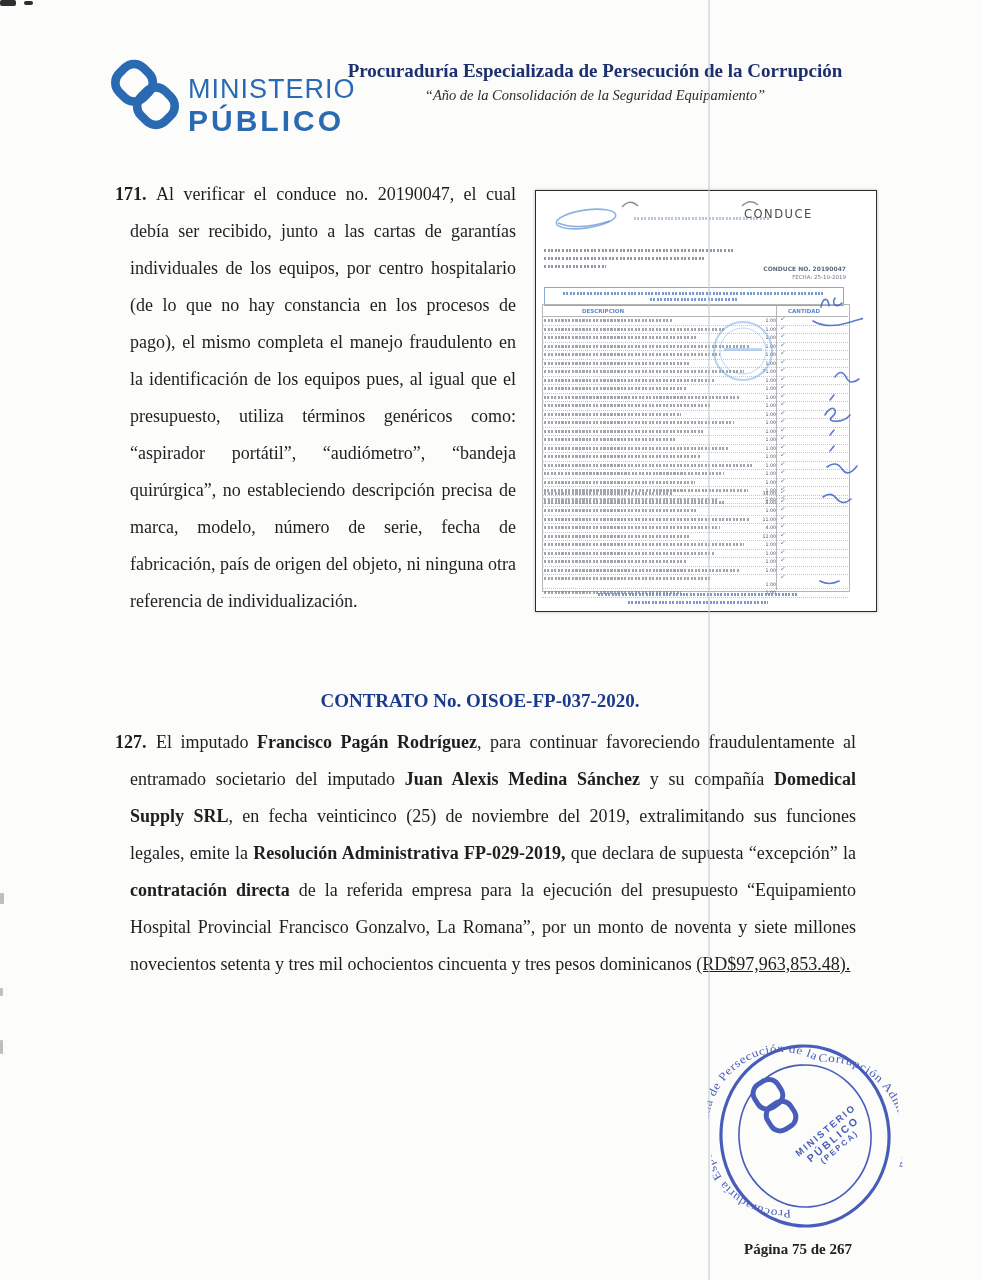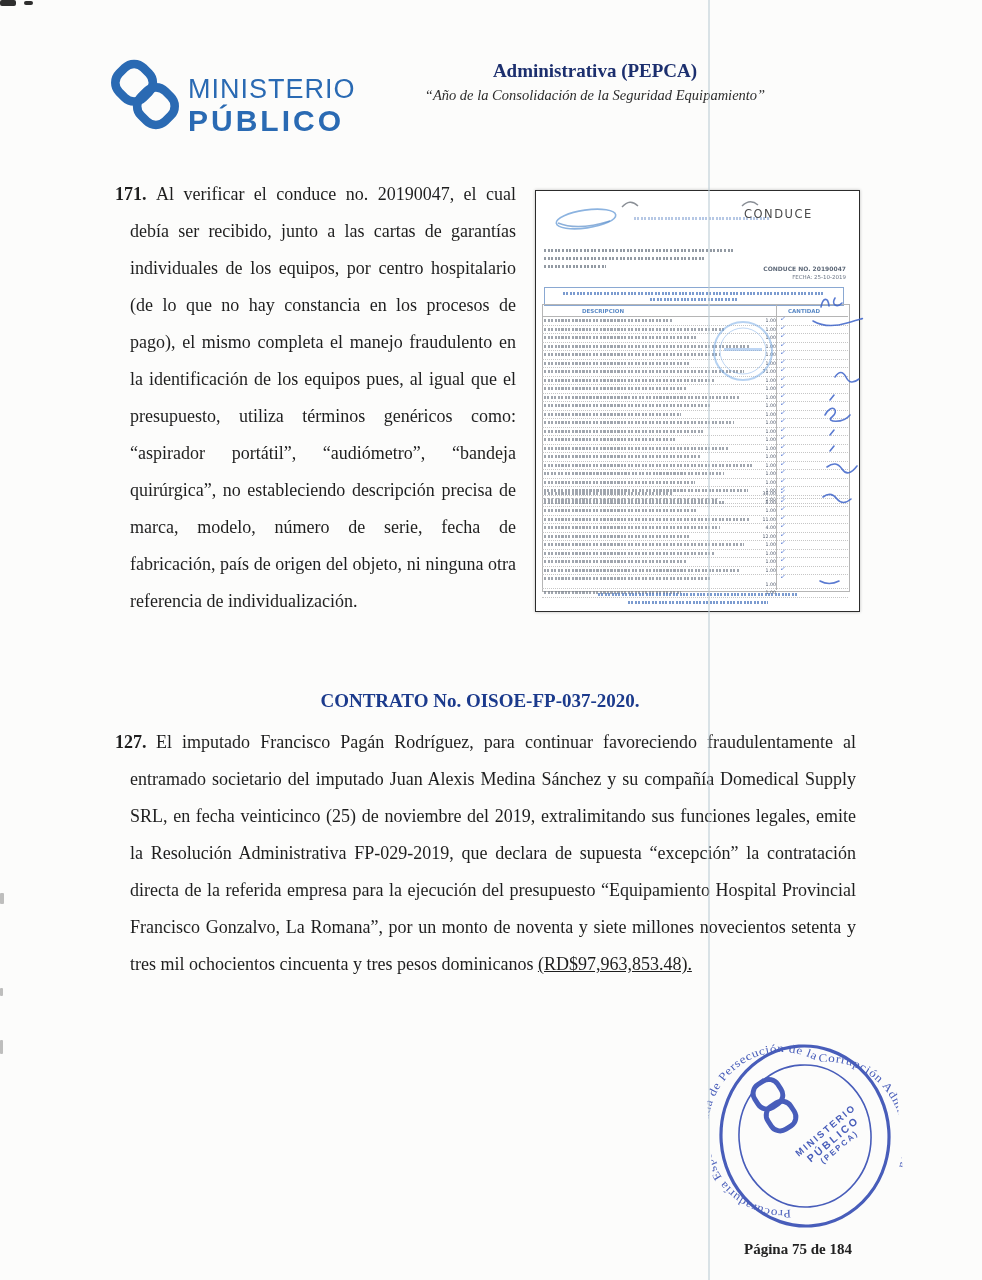--- a/index.html
+++ b/index.html
@@ -11,29 +11,29 @@
   .hdr-mp{left:188px;top:76px;line-height:1;color:#2a6ab3;font-family:"Liberation Sans",sans-serif;}
   .hdr-mp .l1{font-size:27px;font-weight:400;letter-spacing:1px;}
   .hdr-mp .l2{font-size:30px;font-weight:700;letter-spacing:3px;margin-top:3px;}
   .hdr-title{left:320px;top:58px;width:550px;text-align:center;color:#1c2f6e;}
   .hdr-title .t1,.hdr-title .t2{font-size:19px;font-weight:700;line-height:26px;}
   .hdr-title .motto{font-size:14.5px;font-style:italic;color:#2b2b2b;margin-top:3px;}
   
   .para{position:relative;text-align:justify;font-size:18px;line-height:37px;}
   .para .num{position:absolute;left:15px;top:0;font-weight:700;}
   .para .body{margin-left:30px;text-indent:26px;}
-  .b{font-weight:400;} .u{text-decoration:underline;}
+  .b{font-weight:700;} .u{text-decoration:underline;}
   #sec171{left:100px;top:176px;width:760px;}
   #p171{width:416px;}
   #heading{left:100px;top:690px;width:760px;text-align:center;color:#1b3a8c;
            font-size:19px;font-weight:700;}
   #p172{left:100px;top:724px;width:756px;}
   
   #conduce{left:535px;top:190px;width:323px;height:420px;background:#fff;
-           border:1.6px solid #2c2c2c;box-shadow:0 0 3px rgba(0,0,0,.25);font-family:"DejaVu Sans",sans-serif;}
+           border:1.6px solid #2c2c2c;box-shadow:0 0 3px rgba(0,0,0,.25);font-family:"DejaVu Sans",sans-serif;padding-left:17px;}
   .bar{position:absolute;height:3px;background:repeating-linear-gradient(90deg,rgba(110,120,132,.75) 0 2px,rgba(110,120,132,0) 2px 3.6px);}
   .bar.blue{background:repeating-linear-gradient(90deg,rgba(90,130,195,.8) 0 2px,rgba(90,130,195,0) 2px 3.4px);}
   .bar.faint{opacity:.55;}
   #conduce .cond-title{position:absolute;left:208px;top:16px;font-size:11.5px;letter-spacing:1.5px;color:#4a4a4a;}
   #conduce .cond-no{position:absolute;left:150px;top:74px;width:160px;text-align:right;font-size:6px;font-weight:700;color:#5d6878;}
   #conduce .cond-date{position:absolute;left:150px;top:83px;width:160px;text-align:right;font-size:5.5px;color:#6a7484;}
   #conduce .bluebox{position:absolute;left:8px;top:96px;width:298px;height:17px;border:1px solid #8aa8d2;}
   #conduce .tablebox{position:absolute;left:6px;top:113px;width:306px;height:286px;border:0.5px solid #b5b5b5;}
   #conduce .vdiv{position:absolute;left:240px;top:113px;width:0;height:286px;border-left:0.5px solid #b5b5b5;}
   #conduce .thead{position:absolute;left:6px;top:115px;width:306px;height:10px;
@@ -78,21 +78,21 @@
   <g fill="none" stroke="#2a6ab3" stroke-width="11" stroke-linejoin="round">
     <rect x="14" y="16" width="44" height="44" rx="17" transform="rotate(45 36 38)"></rect>
     <rect x="42" y="46" width="44" height="44" rx="17" transform="rotate(45 64 68)"></rect>
   </g>
 </svg>
 <div class="abs hdr-mp">
   <div class="l1">MINISTERIO</div>
   <div class="l2">PÚBLICO</div>
 </div>
 <div class="abs hdr-title">
-  <div class="t2">Administrativa (PEPCA)</div>
+  <div class="t1">Procuraduría Especializada de Persecución de la Corrupción</div>
   <div class="motto">“Año de la Consolidación de la Seguridad Equipamiento”</div>
 </div>
 
 <div class="abs" id="sec171">
   <div class="para" id="p171">
     <span class="num">171.</span>
     <div class="body"><span>Al verificar el conduce no. 20190047, el cual debía ser recibido, junto a las cartas de garantías individuales de los equipos, por centro hospitalario (de lo que no hay constancia en los procesos de pago), el mismo completa el manejo fraudulento en la identificación de los equipos pues, al igual que el presupuesto, utiliza términos genéricos como: “aspirador portátil”, “audiómetro”, “bandeja quirúrgica”, no estableciendo descripción precisa de marca, modelo, número de serie, fecha de fabricación, país de origen del objeto, ni ninguna otra referencia de individualización.</span></div>
   </div>
 </div>
 
@@ -337,13 +337,13 @@
       <rect x="42" y="46" width="44" height="44" rx="17" transform="rotate(45 64 68)"></rect>
     </g>
   </svg>
   <div class="center-text">
     <div class="s1">MINISTERIO</div>
     <div class="s2">PÚBLICO</div>
     <div class="s3">(PEPCA)</div>
   </div>
 </div>
 
-<div class="abs" id="footer">Página 75 de 184</div>
+<div class="abs" id="footer">Página 75 de 267</div>
 
 </body></html>

